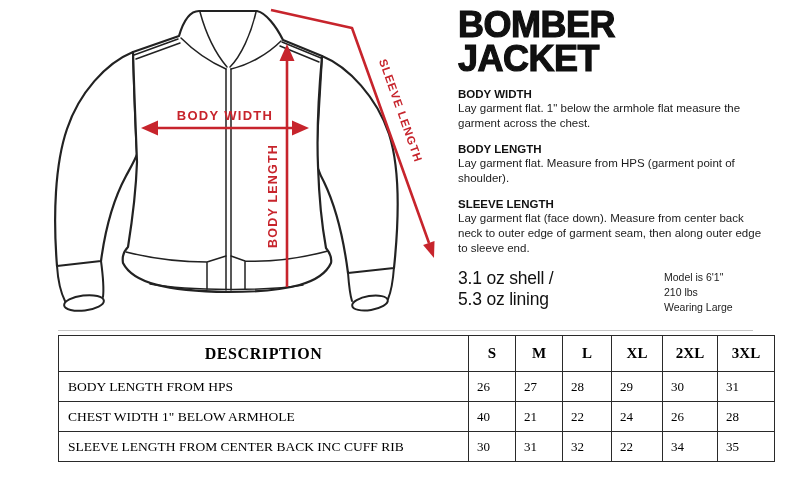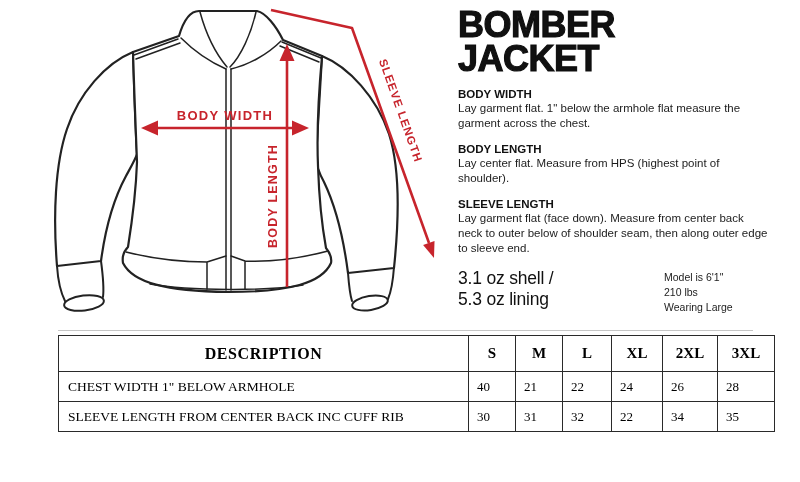--- a/index.html
+++ b/index.html
@@ -96,44 +96,53 @@
 
   <div class="right-col">
     <h1 class="title"><span>BOMBER</span><br><span>JACKET</span></h1>
 
     <div class="sec">
       <div class="sec-h">BODY WIDTH</div>
       <p class="sec-p">Lay garment flat. 1" below the armhole flat measure the garment across the chest.</p>
     </div>
     <div class="sec">
       <div class="sec-h">BODY LENGTH</div>
-      <p class="sec-p">Lay center flat. Measure from HPS (highest point of shoulder).</p>
+      <p class="sec-p">Lay garment flat. Measure from HPS (garment point of shoulder).</p>
     </div>
     <div class="sec">
       <div class="sec-h">SLEEVE LENGTH</div>
-      <p class="sec-p">Lay garment flat (face down). Measure from center back neck to outer below of shoulder seam, then along outer edge to sleeve end.</p>
+      <p class="sec-p">Lay garment flat (face down). Measure from center back neck to outer edge of garment seam, then along outer edge to sleeve end.</p>
     </div>
 
     <div class="specs">
       <div class="fabric"><span>3.1 oz shell /</span><br><span>5.3 oz lining</span></div>
       <div class="model"><span>Model is 6'1"</span><br><span>210 lbs</span><br><span>Wearing Large</span></div>
     </div>
   </div>
 
   <div class="table-topline"></div>
   <table class="sizes">
     <tbody>
         <tr class="hdr">
       <th class="desc-h">DESCRIPTION</th>
       <th class="size-h w-s">S</th>
       <th class="size-h w-m">M</th>
       <th class="size-h w-l">L</th>
       <th class="size-h w-xl">XL</th>
       <th class="size-h w-2xl">2XL</th>
       <th class="size-h w-3xl">3XL</th>
+    </tr>
+    <tr class="row">
+      <td class="desc-c">BODY LENGTH FROM HPS</td>
+      <td class="val-c">26</td>
+      <td class="val-c">27</td>
+      <td class="val-c">28</td>
+      <td class="val-c">29</td>
+      <td class="val-c">30</td>
+      <td class="val-c">31</td>
     </tr>
     <tr class="row">
       <td class="desc-c">CHEST WIDTH 1" BELOW ARMHOLE</td>
       <td class="val-c">40</td>
       <td class="val-c">21</td>
       <td class="val-c">22</td>
       <td class="val-c">24</td>
       <td class="val-c">26</td>
       <td class="val-c">28</td>
     </tr>

